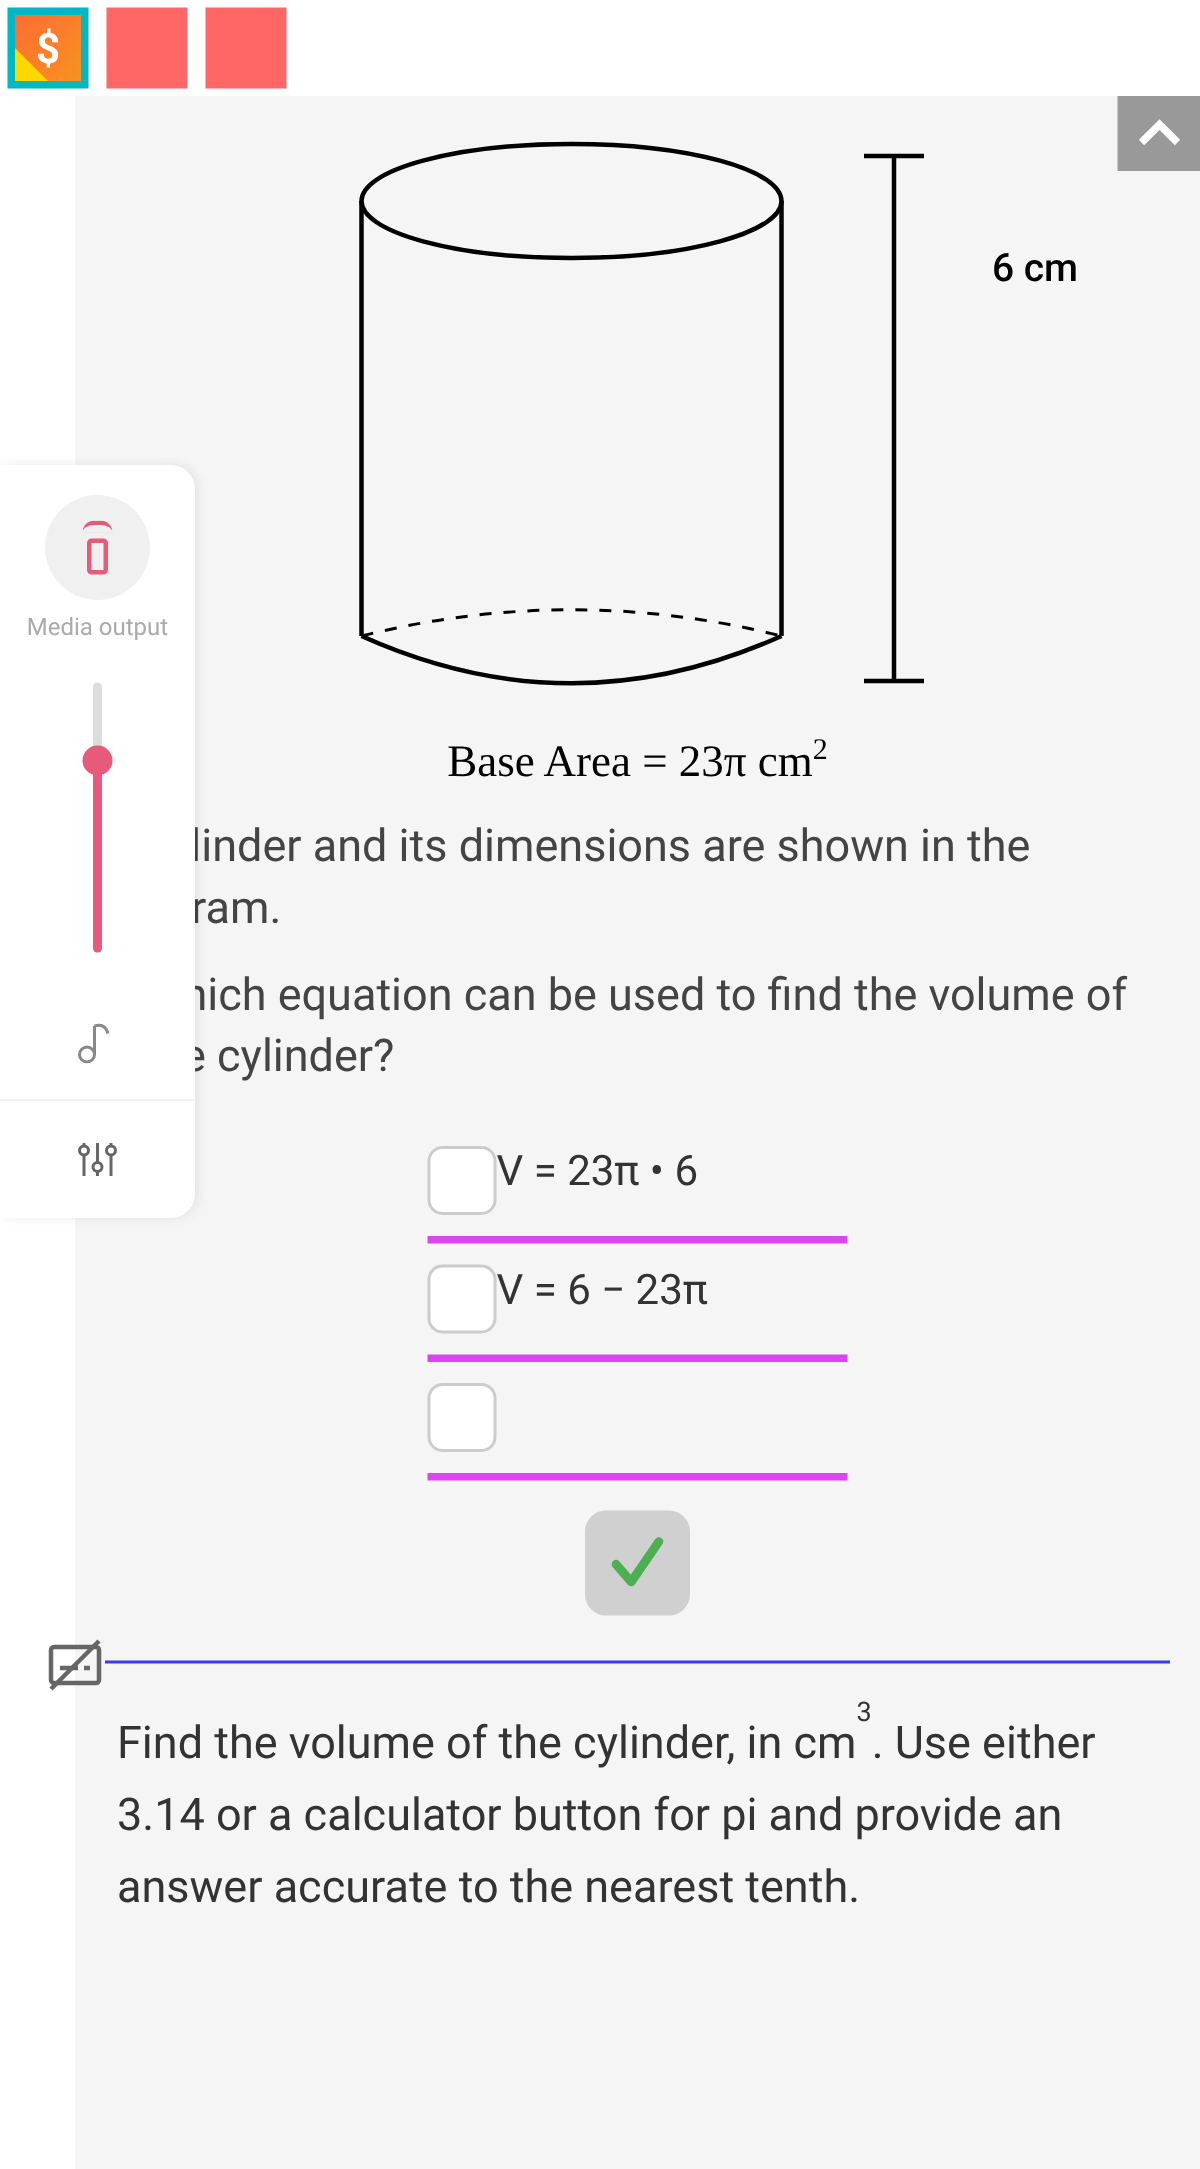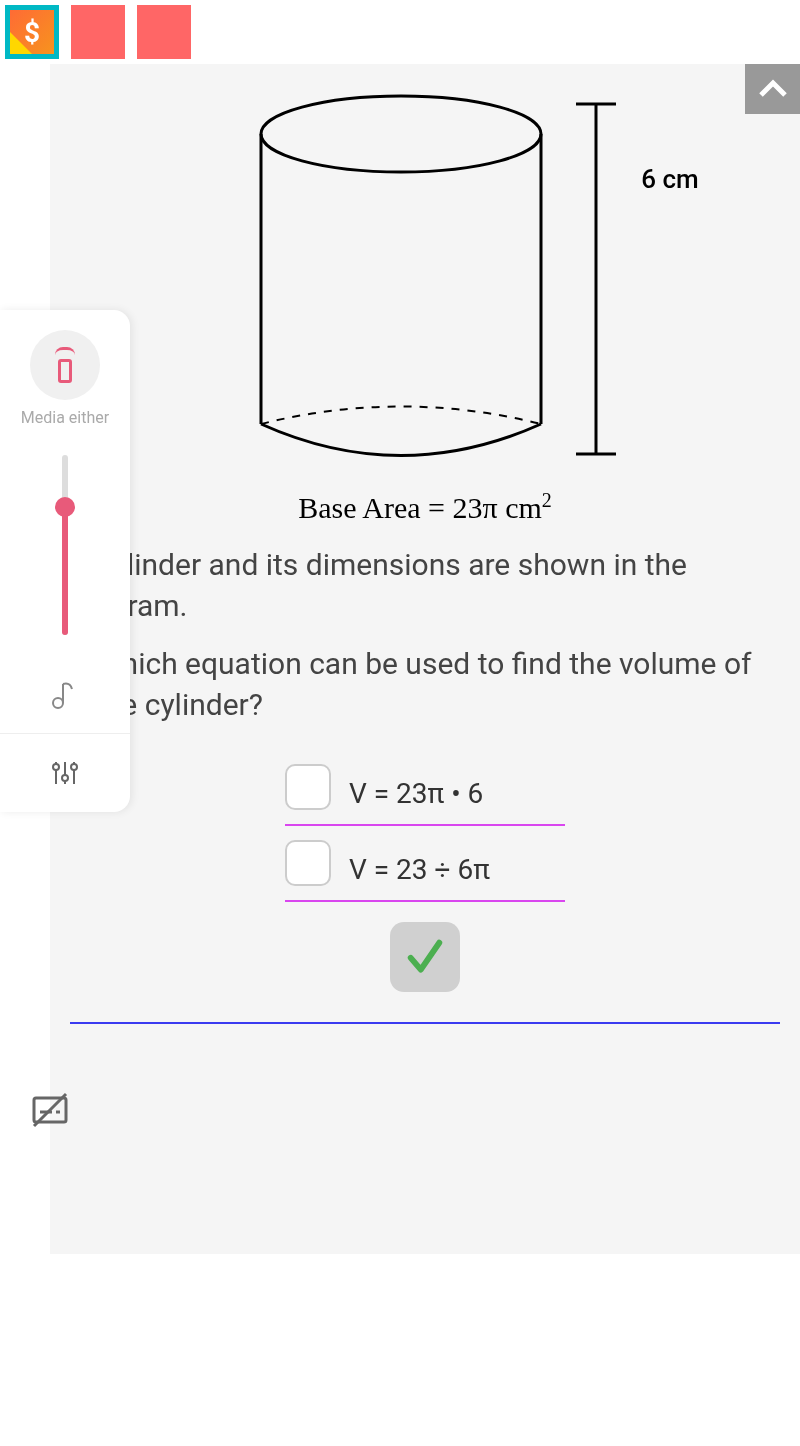--- a/index.html
+++ b/index.html
@@ -65,21 +65,21 @@
     }
     .collapse-btn svg {
       width: 30px;
       height: 20px;
     }
     .cylinder-diagram {
       display: flex;
       align-items: center;
       justify-content: center;
       margin: 10px 0 20px 100px;
-      gap: 20px;
+      gap: 40px;
     }
     .height-label {
       font-size: 26px;
       font-weight: 500;
       position: relative;
       top: -100px;
     }
     .base-area {
       text-align: center;
       font-size: 30px;
@@ -104,24 +104,23 @@
       line-height: 1.35;
     }
     .options {
       display: flex;
       flex-direction: column;
       align-items: center;
       gap: 0;
     }
     .option-row {
       display: flex;
-      align-items: flex-end;
-      gap: 18px;
+      align-items: flex-start;
       padding: 14px 0;
-      border-bottom: 2px solid #d946ef;
+      border-bottom: 5px solid #d946ef;
       width: 280px;
     }
     .option-row:last-of-type {
       border-bottom: none;
     }
     .checkbox {
       width: 46px;
       height: 46px;
       border: 2px solid #ccc;
       border-radius: 10px;
@@ -298,41 +297,47 @@
   <div class="problem-text">A cylinder and its dimensions are shown in the diagram.</div>
   <div class="question-text">Which equation can be used to find the volume of the cylinder?</div>
 
   <div class="options">
     <div class="option-row">
       <div class="checkbox"></div>
       <div class="option-label">V = 23π • 6</div>
     </div>
     <div class="option-row">
       <div class="checkbox"></div>
-      <div class="option-label">V = 23 ÷ 6π</div>
+      <div class="option-label">V = 6 − 23π</div>
+    </div>
+    <div class="option-row">
+      <div class="checkbox"></div>
     </div>
 
     <div class="submit-btn">
       <svg viewBox="0 0 50 50">
         <path d="M 8 26 L 20 40 L 42 8" stroke="#4caf50" stroke-width="7" fill="none" stroke-linecap="round" stroke-linejoin="round"></path>
       </svg>
     </div>
   </div>
 
   <hr class="divider">
 
+  <div class="followup-text">
+    <span>Find the volume of the cylinder, in cm</span><span class="unit"><sup>3</sup></span><span>. Use either 3.14 or a calculator button for pi and provide an answer accurate to the nearest tenth.</span>
+  </div>
 </div>
 
 <div class="side-panel">
   <div class="media-icon-wrap">
     <div class="media-circ">
       <div class="wifi-arc"></div>
       <div class="phone-rect"></div>
     </div>
-    <div class="media-label">Media either</div>
+    <div class="media-label">Media output</div>
   </div>
 
   <div class="slider-track">
     <div class="slider-fill"></div>
     <div class="slider-thumb"></div>
   </div>
 
   <div class="panel-icon">
     <svg viewBox="0 0 30 30">
       <circle cx="8" cy="24" r="5" fill="none" stroke="#888" stroke-width="2"></circle>

